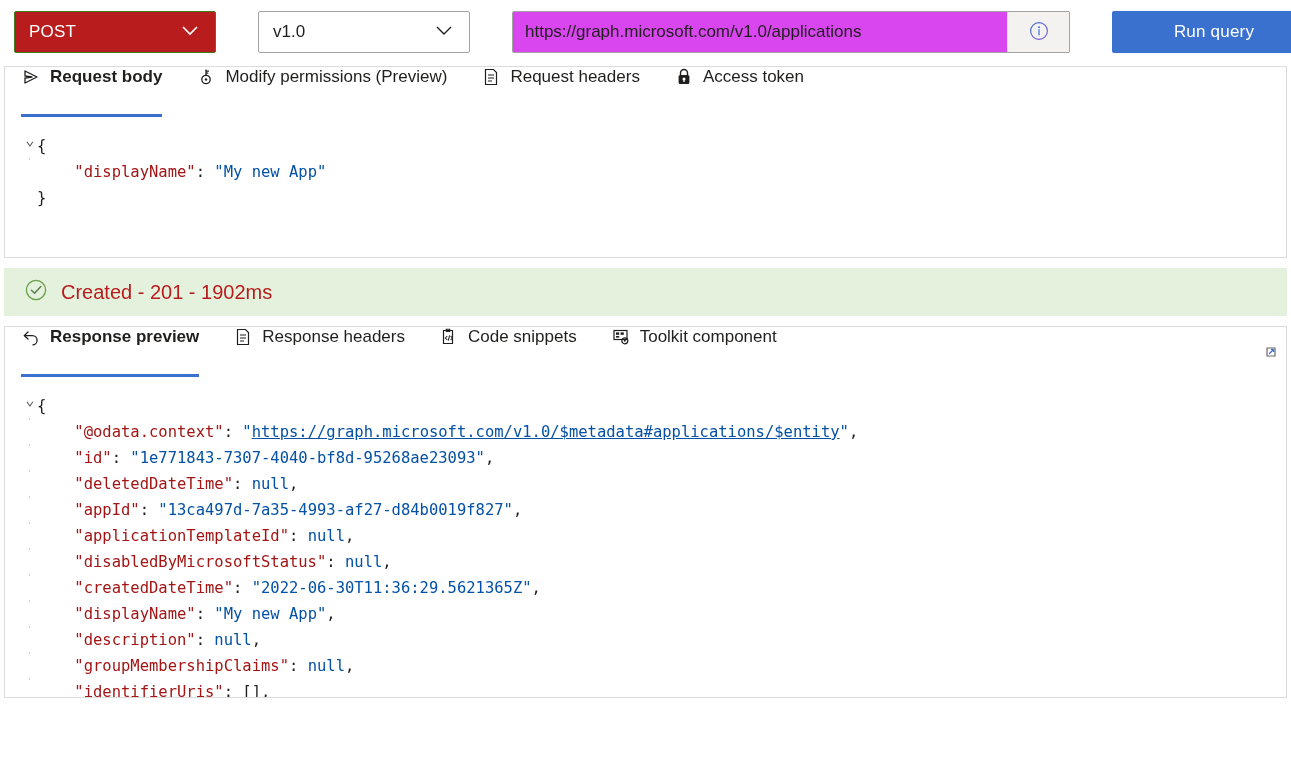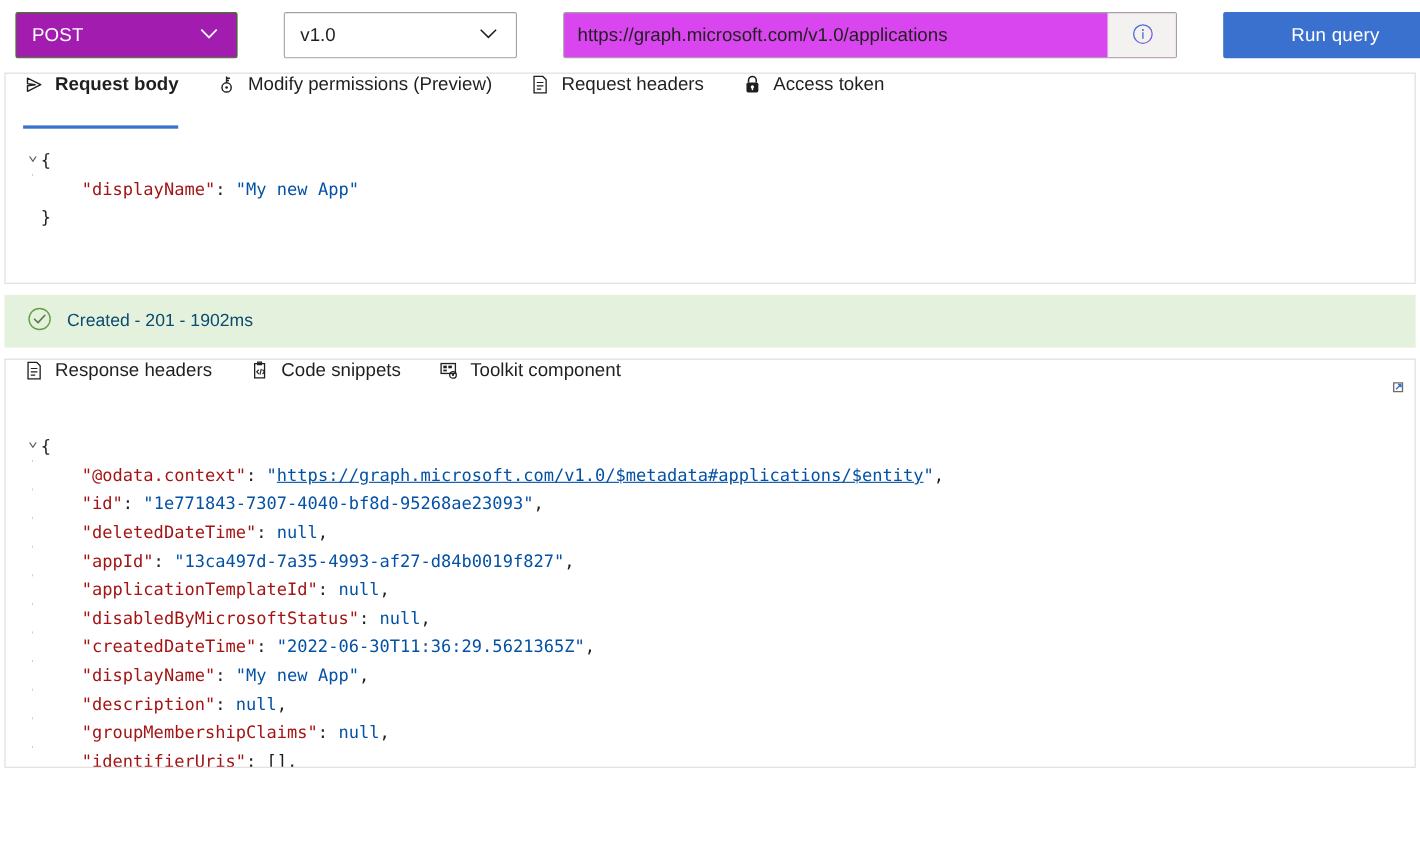--- a/index.html
+++ b/index.html
@@ -23,21 +23,21 @@
     padding: 10px 8px 12px 8px;
     gap: 10px;
     box-sizing: border-box;
     height: 66px;
   }
 
   .method-select {
     position: relative;
     width: 202px;
     height: 42px;
-    background: #a21caf;
+    background: #b91c1c;
     border: 1px solid #3b7d1f;
     border-radius: 2px;
     display: flex;
     align-items: center;
     box-sizing: border-box;
     cursor: pointer;
     flex: 0 0 auto;
     margin-left: 6px;
   }
   .method-select .label {
@@ -233,22 +233,22 @@
     background: #e4f2dd;
     height: 48px;
     display: flex;
     align-items: center;
     gap: 13px;
     padding-left: 20px;
     margin: 10px 4px 10px 4px;
     box-sizing: border-box;
   }
   .status .txt {
-    font-size: 16px;
-    color: #0c4a6e;
+    font-size: 20px;
+    color: #b91c1c;
   }
 </style>
 </head>
 <body>
 
 <div class="query-bar">
 
   <div class="method-select">
     <span class="label">POST</span>
     <span class="chev">
@@ -344,20 +344,29 @@
       <circle cx="12" cy="12" r="9.6" fill="none" stroke="#6a9e4a" stroke-width="1.3"></circle>
       <path d="M7.4 12.2 L10.6 15.3 L16.8 8.6" fill="none" stroke="#5b7d46" stroke-width="1.5" stroke-linecap="round" stroke-linejoin="round"></path>
     </svg>
   </span>
   <span class="txt">Created - 201 - 1902ms</span>
 </div>
 
 <div class="panel">
   <div class="tabstrip">
 
+    <button class="tab active">
+      <span class="ticon">
+        <svg width="20" height="20" viewBox="0 0 20 20">
+          <path d="M7 5 L3.2 8.6 L7 12" fill="none" stroke="#201f1e" stroke-width="1.3" stroke-linecap="round" stroke-linejoin="round"></path>
+          <path d="M3.4 8.6 H11.5 a4.6 4.6 0 0 1 0 9.2" fill="none" stroke="#201f1e" stroke-width="1.3"></path>
+        </svg>
+      </span>
+      <span>Response preview</span>
+    </button>
 
     <button class="tab">
       <span class="ticon">
         <svg width="20" height="20" viewBox="0 0 20 20">
           <path d="M4.5 2.5 h8 l3 3 v12 h-11 Z" fill="none" stroke="#201f1e" stroke-width="1.2"></path>
           <path d="M7 8 h6 M7 11 h6 M7 14 h4" stroke="#201f1e" stroke-width="1.1"></path>
         </svg>
       </span>
       <span>Response headers</span>
     </button>

